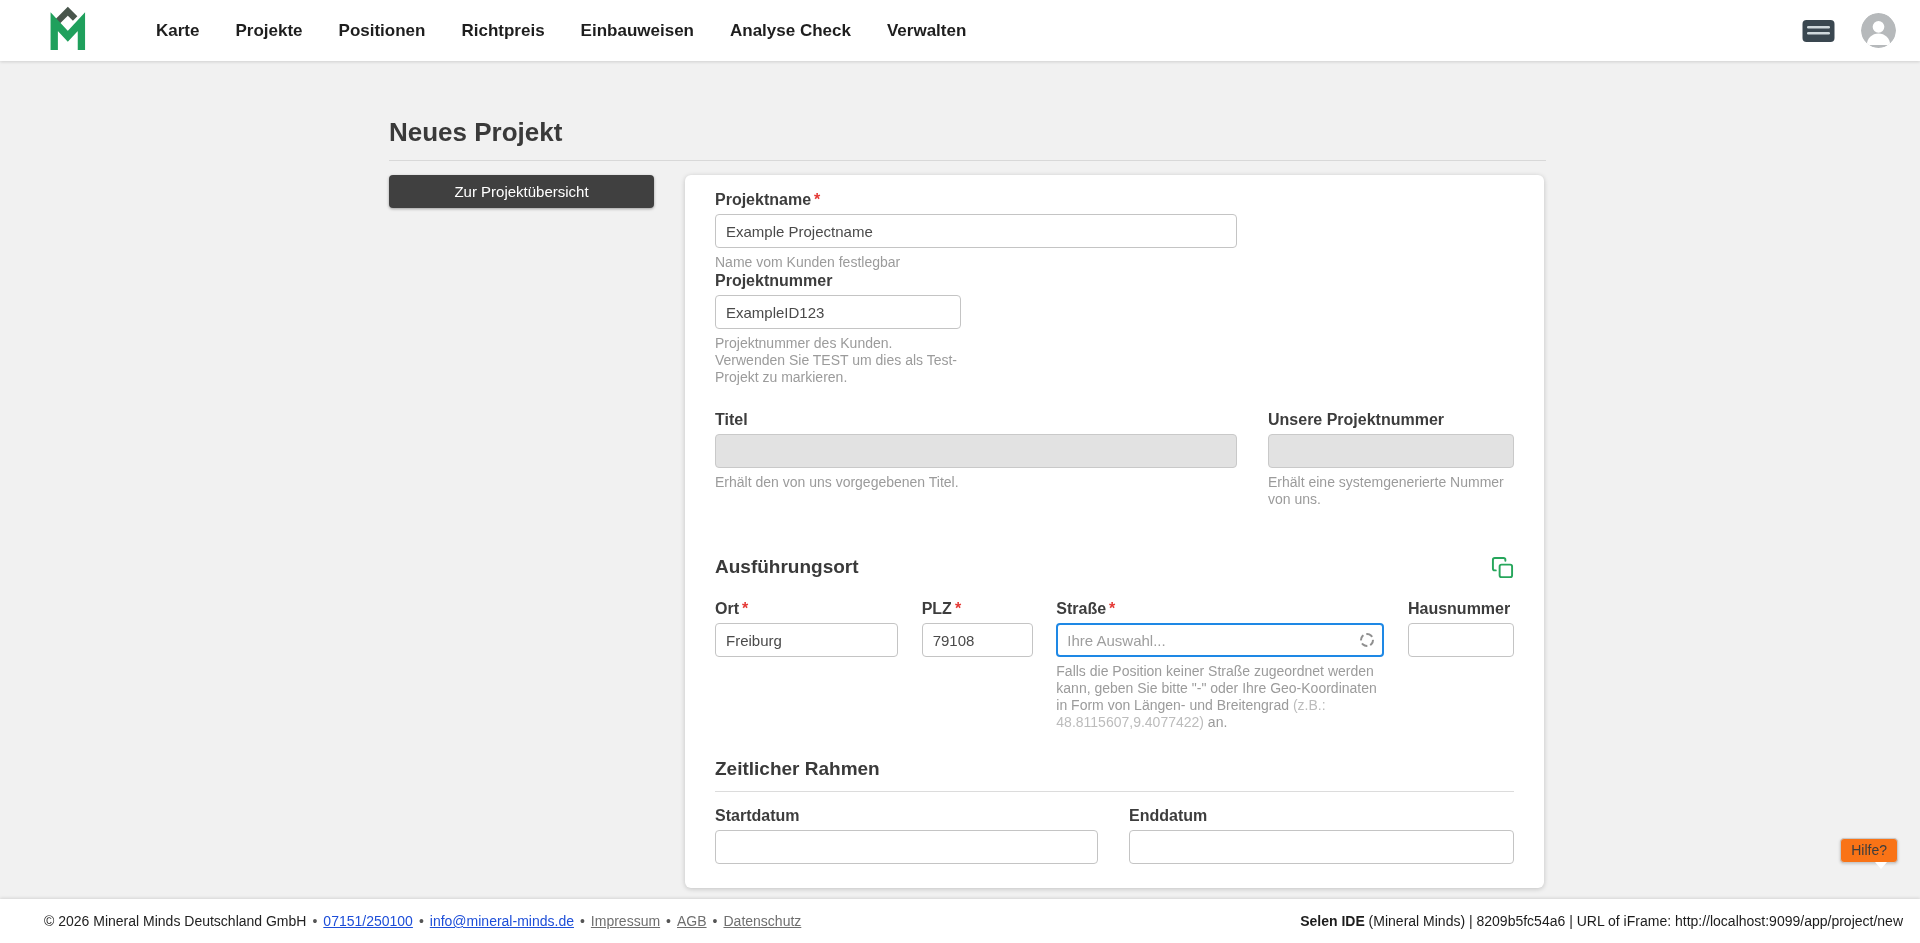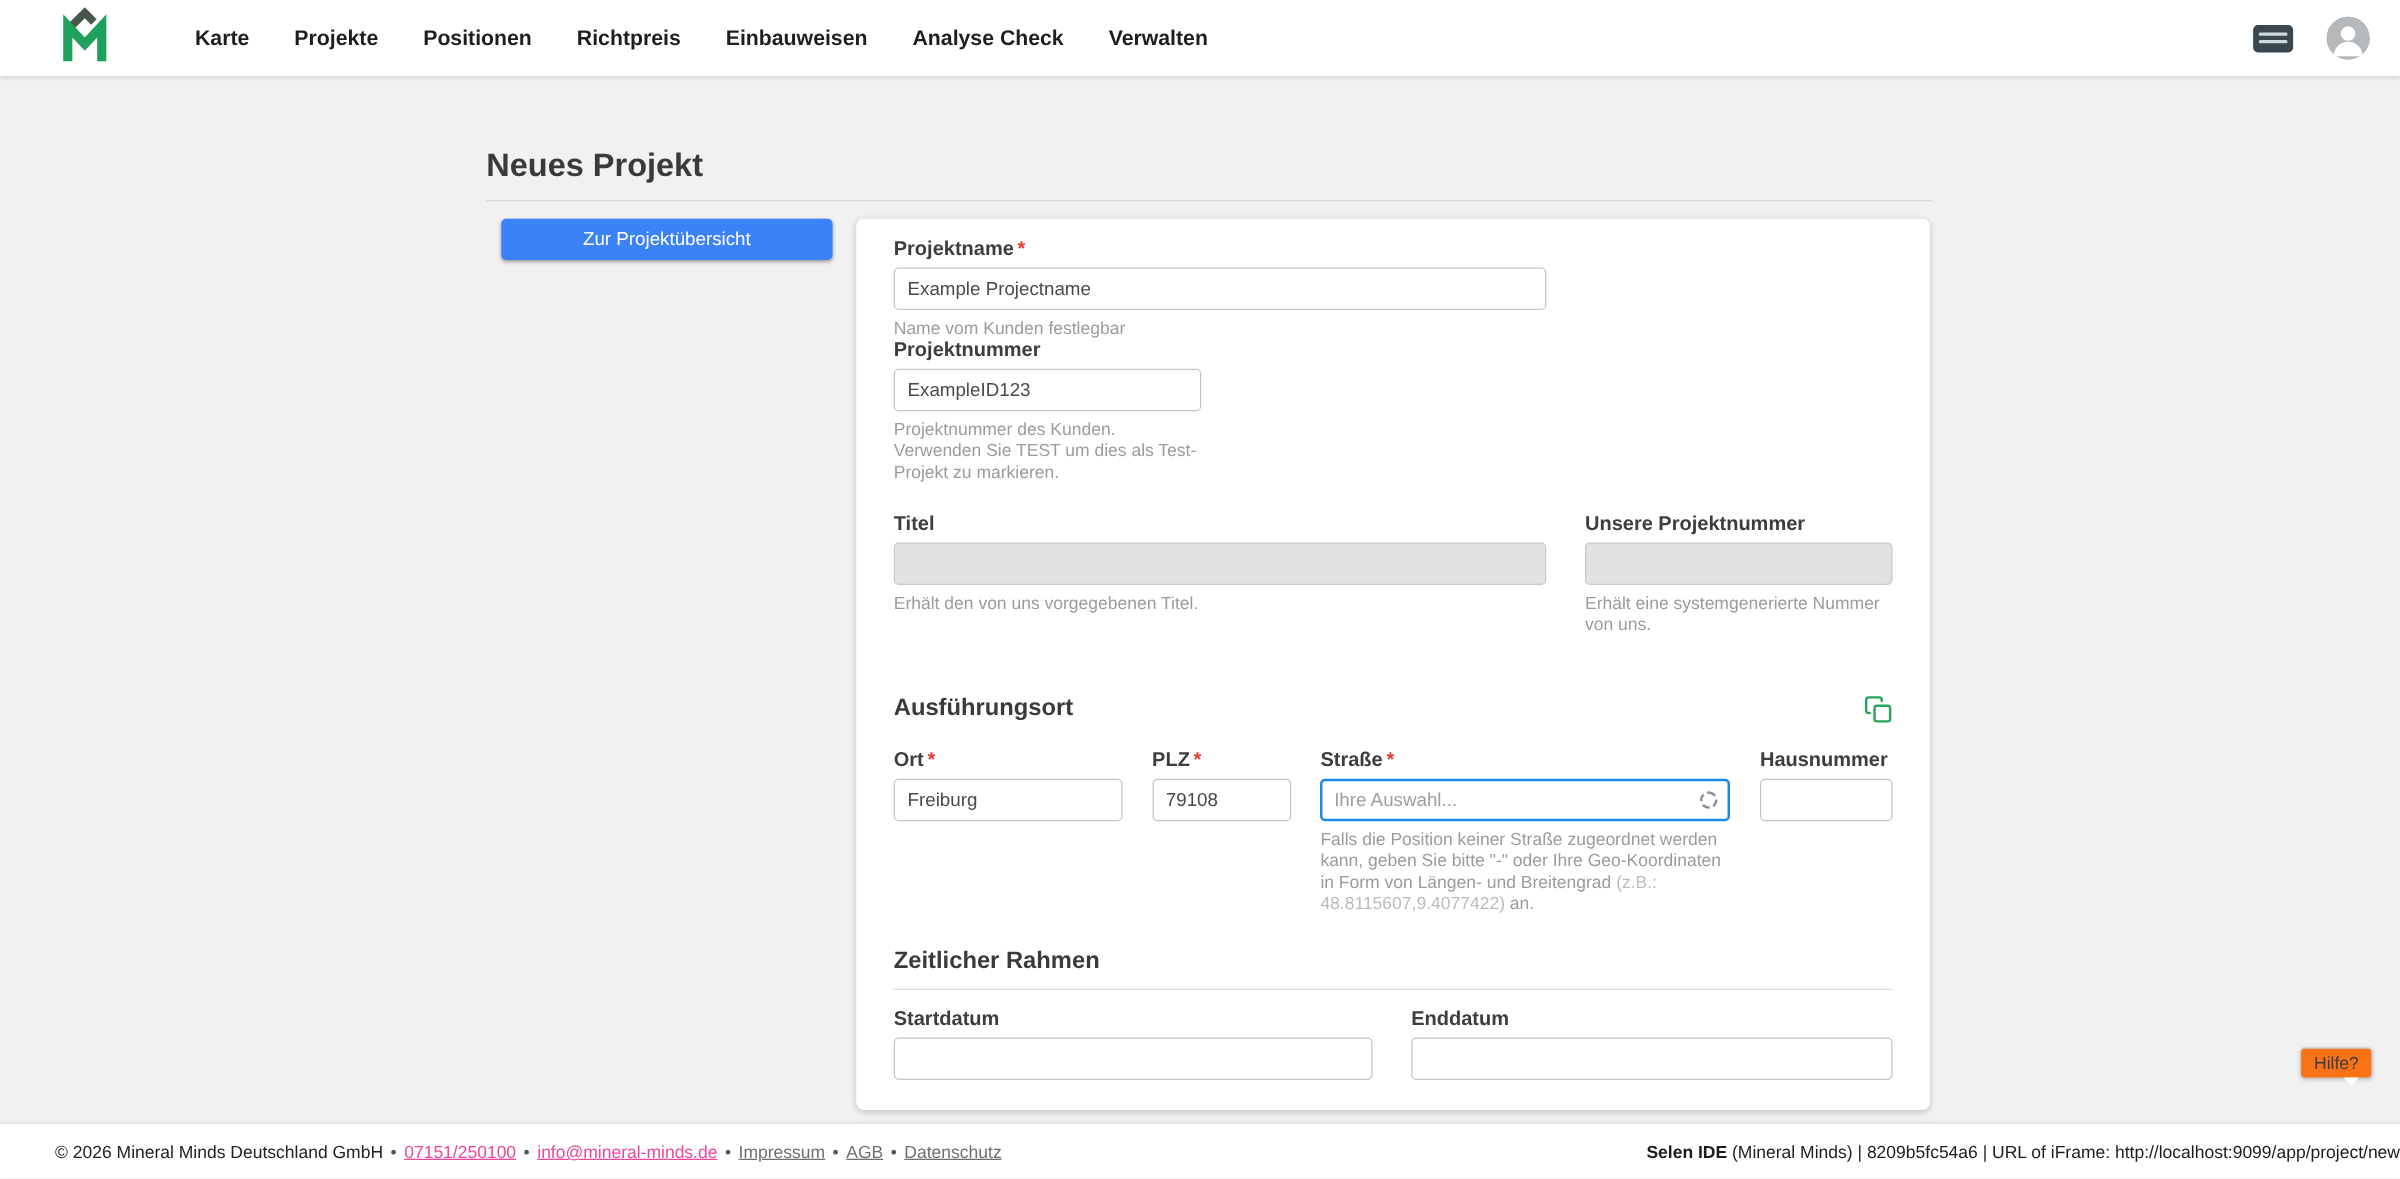--- a/index.html
+++ b/index.html
@@ -34,23 +34,23 @@
   .page-container { width: 1157px; margin-left: 389px; }
   .page-title {
     font-size: 26px; font-weight: 700; color: #3a3a3a;
     margin: 0; padding: 56px 0 12px 0;
     border-bottom: 1px solid #d8d8d8;
   }
   .content-row { display: flex; margin-top: 14px; align-items: flex-start; }
   .left-col { width: 265px; margin-right: 31px; }
   .back-btn {
     width: 100%; height: 33px; border: none; border-radius: 4px;
-    background: #3b82f6; color: #fff; font-size: 15px;
+    background: #404040; color: #fff; font-size: 15px;
     font-family: "Liberation Sans", sans-serif;
-    box-shadow: 0 1px 3px rgba(0,0,0,.35); cursor: pointer; margin-left: 12px;
+    box-shadow: 0 1px 3px rgba(0,0,0,.35); cursor: pointer;
   }
 
   .card {
     width: 859px; background: #fff; border-radius: 6px;
     box-shadow: 0 1px 5px rgba(0,0,0,.2);
   }
   .form-card { padding: 15px 30px 24px; }
   .card-stub { height: 28px; margin: 14px 0 0 296px; border-radius: 6px 6px 0 0; }
 
   
@@ -124,26 +124,26 @@
     content: ""; position: absolute; right: 10px; bottom: -7px;
     border-left: 6px solid transparent; border-right: 6px solid transparent;
     border-top: 7px solid #fff;
   }
 
   
   .footer {
     position: absolute; left: 0; bottom: 0; width: 100%; height: 44px;
     background: #fff; box-shadow: 0 -1px 3px rgba(0,0,0,.12);
     display: flex; align-items: center; justify-content: space-between;
-    padding: 0 0 0 44px; font-size: 14px; color: #222; z-index: 6;
+    padding: 0 17px 0 44px; font-size: 14px; color: #222; z-index: 6;
   }
   .footer-left { display: flex; align-items: center; gap: 6px; white-space: nowrap; }
   .footer .sep { color: #555; }
   .footer a, .footer .f-link { text-decoration: underline; cursor: pointer; }
-  .f-link-blue { color: #ec4899; }
+  .f-link-blue { color: #1d4ed8; }
   .f-link-gray { color: #6f6f6f; }
   .footer-right { white-space: nowrap; color: #1c1c1c; }
   .footer-right b { font-weight: 700; }
 </style>
 </head>
 <body>
 
 <nav class="navbar">
   <div class="brand">
     <span>

